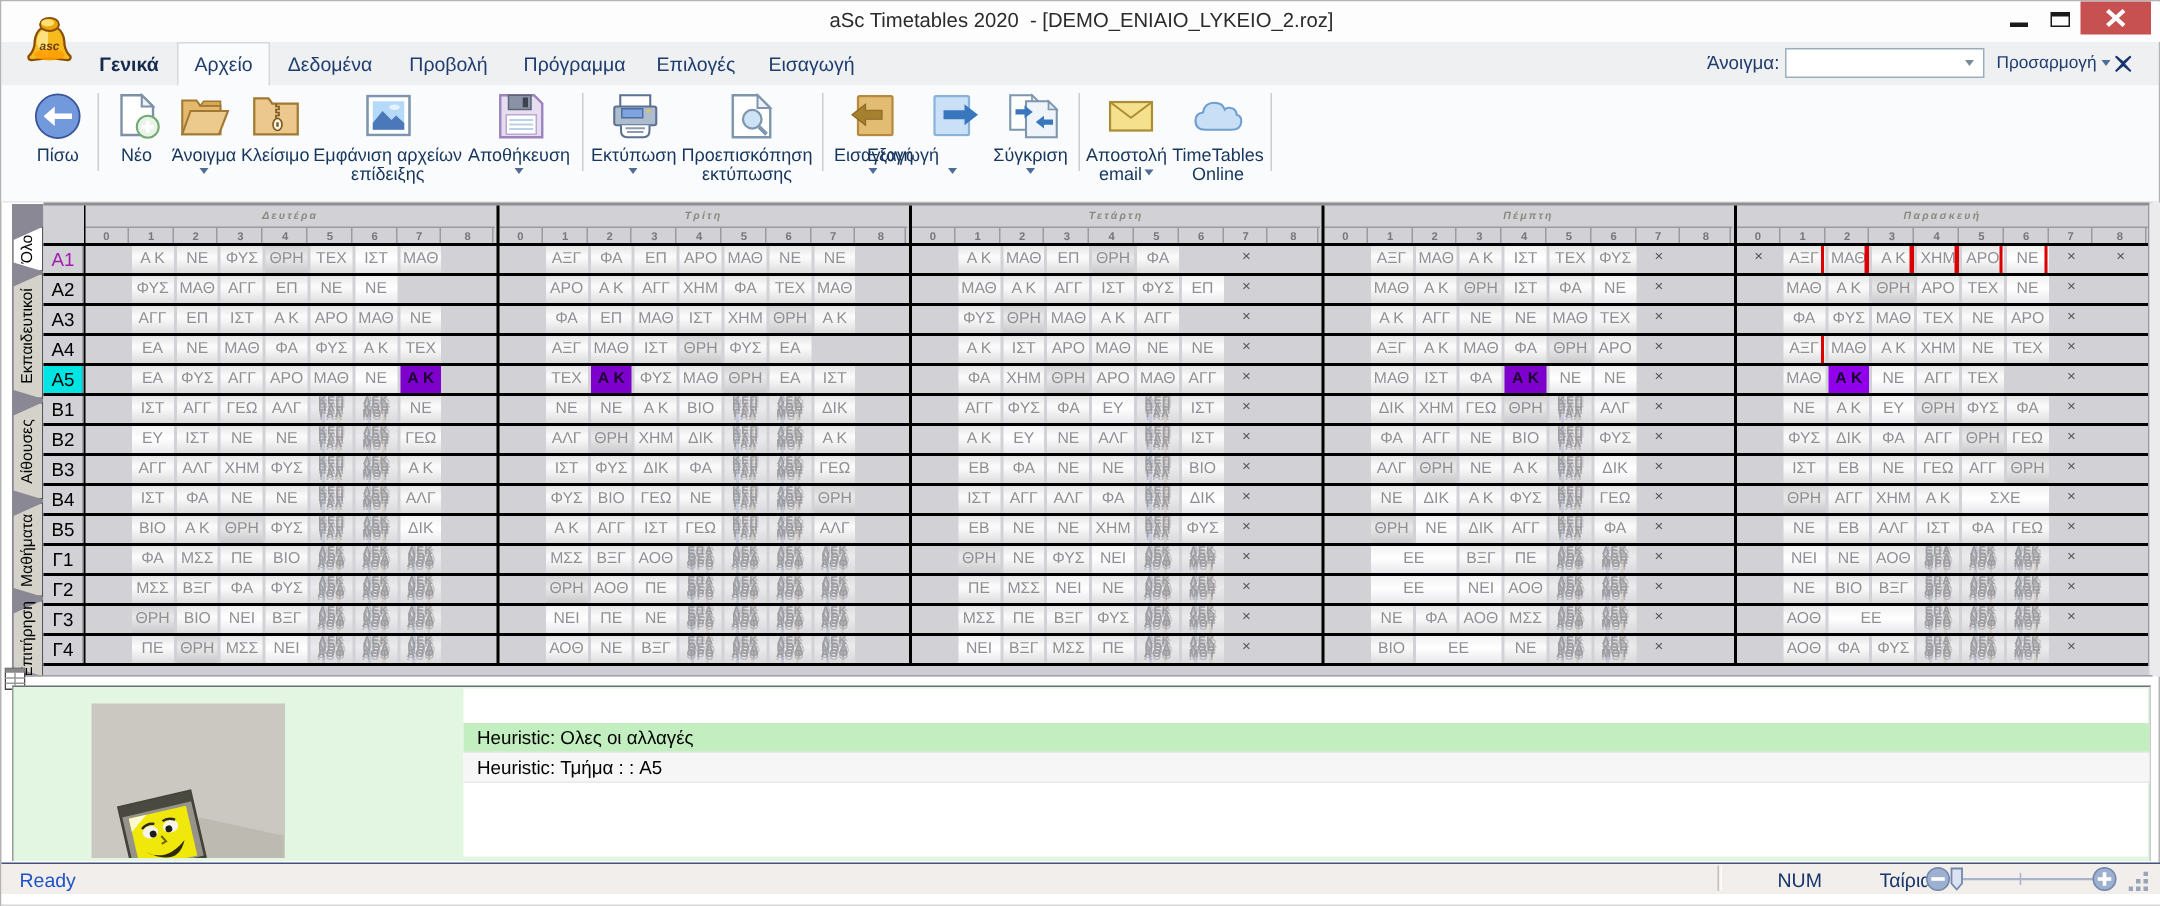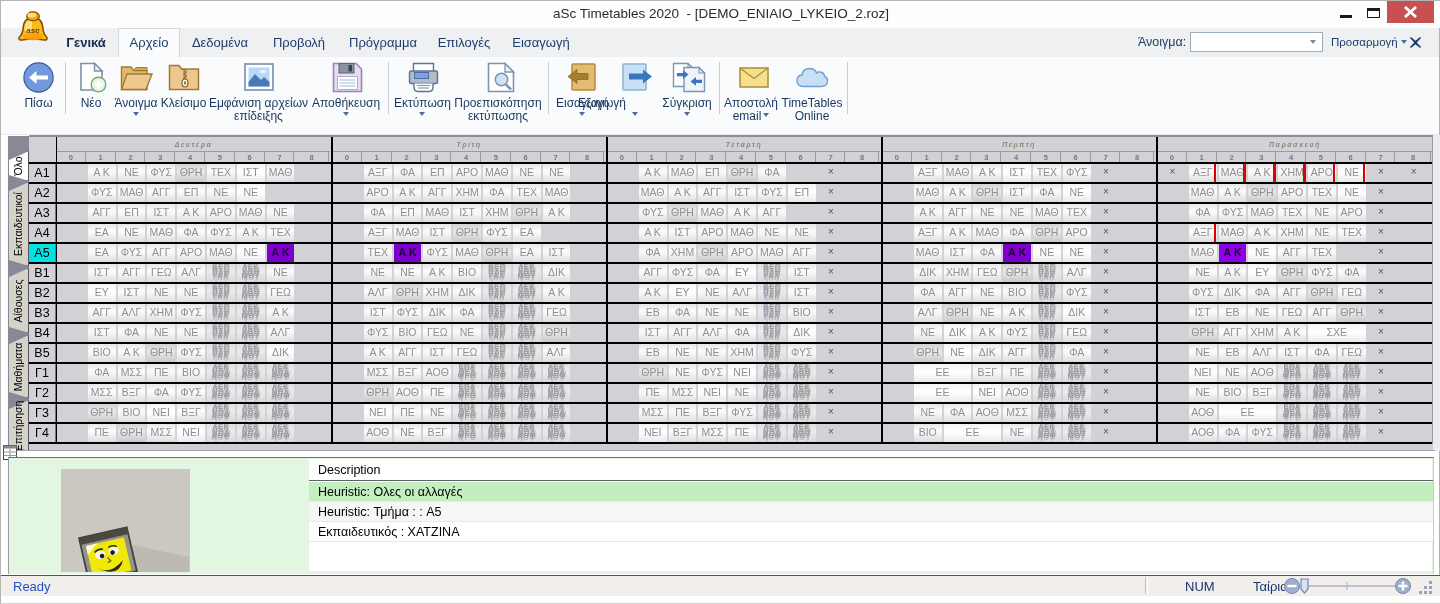--- a/index.html
+++ b/index.html
@@ -307,21 +307,21 @@
 <div class="abs" style="left:22px;top:128px;width:1403px;height:2px;background:#000"></div>
 <div class="abs" style="left:22px;top:148px;width:1403px;height:2px;background:#000"></div>
 <div class="abs" style="left:22px;top:168px;width:1403px;height:2px;background:#000"></div>
 <div class="abs" style="left:22px;top:188px;width:1403px;height:2px;background:#000"></div>
 <div class="abs" style="left:22px;top:208px;width:1403px;height:2px;background:#000"></div>
 <div class="abs" style="left:22px;top:228px;width:1403px;height:2px;background:#000"></div>
 <div class="abs" style="left:22px;top:248px;width:1403px;height:2px;background:#000"></div>
 <div class="abs" style="left:22px;top:268px;width:1403px;height:2px;background:#000"></div>
 <div class="abs" style="left:22px;top:288px;width:1403px;height:2px;background:#000"></div>
 <div class="abs" style="left:22px;top:308px;width:1403px;height:2px;background:#000"></div>
-<div class="abs" style="left:22px;top:30px;width:27px;height:18px;background:#d2d1d6;text-align:center;font-size:12.5px;color:#000000;line-height:18px;border-right:1px solid #77777d">A1</div>
+<div class="abs" style="left:22px;top:30px;width:27px;height:18px;background:#d2d1d6;text-align:center;font-size:12.5px;color:#a21caf;line-height:18px;border-right:1px solid #77777d">A1</div>
 <div class="abs" style="left:22px;top:50px;width:27px;height:18px;background:#d2d1d6;text-align:center;font-size:12.5px;color:#000;line-height:18px;border-right:1px solid #77777d">A2</div>
 <div class="abs" style="left:22px;top:70px;width:27px;height:18px;background:#d2d1d6;text-align:center;font-size:12.5px;color:#000;line-height:18px;border-right:1px solid #77777d">A3</div>
 <div class="abs" style="left:22px;top:90px;width:27px;height:18px;background:#d2d1d6;text-align:center;font-size:12.5px;color:#000;line-height:18px;border-right:1px solid #77777d">A4</div>
 <div class="abs" style="left:22px;top:110px;width:27px;height:18px;background:#00e4e4;text-align:center;font-size:12.5px;color:#000;line-height:18px;border-right:1px solid #77777d">A5</div>
 <div class="abs" style="left:22px;top:130px;width:27px;height:18px;background:#d2d1d6;text-align:center;font-size:12.5px;color:#000;line-height:18px;border-right:1px solid #77777d">B1</div>
 <div class="abs" style="left:22px;top:150px;width:27px;height:18px;background:#d2d1d6;text-align:center;font-size:12.5px;color:#000;line-height:18px;border-right:1px solid #77777d">B2</div>
 <div class="abs" style="left:22px;top:170px;width:27px;height:18px;background:#d2d1d6;text-align:center;font-size:12.5px;color:#000;line-height:18px;border-right:1px solid #77777d">B3</div>
 <div class="abs" style="left:22px;top:190px;width:27px;height:18px;background:#d2d1d6;text-align:center;font-size:12.5px;color:#000;line-height:18px;border-right:1px solid #77777d">B4</div>
 <div class="abs" style="left:22px;top:210px;width:27px;height:18px;background:#d2d1d6;text-align:center;font-size:12.5px;color:#000;line-height:18px;border-right:1px solid #77777d">B5</div>
 <div class="abs" style="left:22px;top:230px;width:27px;height:18px;background:#d2d1d6;text-align:center;font-size:12.5px;color:#000;line-height:18px;border-right:1px solid #77777d">Γ1</div>
@@ -1192,24 +1192,22 @@
 <circle cx="41.5" cy="85.5" r="2.3" fill="#1d1d1d"></circle>
 <circle cx="52.5" cy="84.5" r="2.3" fill="#1d1d1d"></circle>
 <path d="M35 80.5 q4 -3.2 8.8 -1.4" stroke="#2a2a22" stroke-width="1.6" fill="none"></path>
 <path d="M49.5 78.5 q4.2 -1.8 8.4 1" stroke="#2a2a22" stroke-width="1.6" fill="none"></path>
 <path d="M46.5 88 l2.3 4.2 l-3.2 1" stroke="#6b6503" stroke-width="1.3" fill="none"></path>
 <path d="M34 96 q12 10 27 -2 q-8 17 -27 2 Z" fill="#2e2a08"></path>
 </g>
 </svg>
 </div>
 <div class="abs" style="left:308px;top:458px;width:1123px;height:112px;background:#fff"></div>
-<div class="abs prow" style="top:459px;border-bottom:1.5px solid #5f5f68;height:21px;left:308px">Description</div>
 <div class="abs prow" style="top:481px;left:308px;background:#c3efc0;border-bottom:1px solid #e8e8e8">Heuristic: Ολες οι αλλαγές</div>
 <div class="abs prow" style="top:501px;left:308px;background:#f6f6f6;border-bottom:1px solid #e8e8e8">Heuristic: Τμήμα : : A5</div>
-<div class="abs prow" style="top:521px;left:308px;background:#ffffff;border-bottom:1px solid #e8e8e8">Εκπαιδευτικός : ΧΑΤΖΙΝΑ</div>
 <div class="abs" id="status"></div>
 <div class="abs" style="left:12px;top:578px;font-size:13px;color:#2053c5">Ready</div>
 <div class="abs" style="left:1144px;top:576px;width:1px;height:17px;background:#c5c0bb"></div>
 <div class="abs" style="left:1146px;top:576px;width:1px;height:17px;background:#fff"></div>
 <div class="abs" style="left:1184px;top:578px;font-size:13px;color:#17356b">NUM</div>
 <div class="abs" style="left:1252px;top:578px;font-size:13px;color:#17356b;width:32px;overflow:hidden;white-space:nowrap">Ταίριασμα</div>
 <svg class="abs" style="left:1283px;top:576px" width="130" height="18" viewBox="0 0 130 18">
 <line x1="24" y1="9" x2="116" y2="9" stroke="#a9b3c9" stroke-width="1.5"></line>
 <line x1="63" y1="5" x2="63" y2="13" stroke="#a9b3c9" stroke-width="1"></line>
 <circle cx="8" cy="9" r="7.5" fill="#9eb0d0" stroke="#7287ad"></circle>

